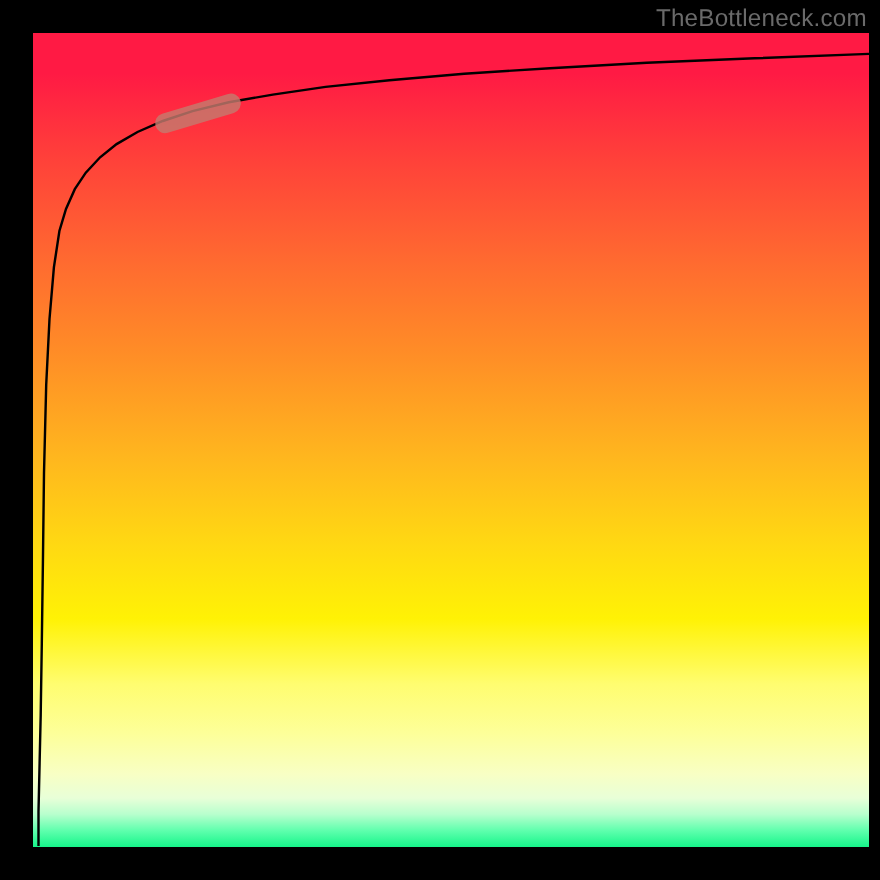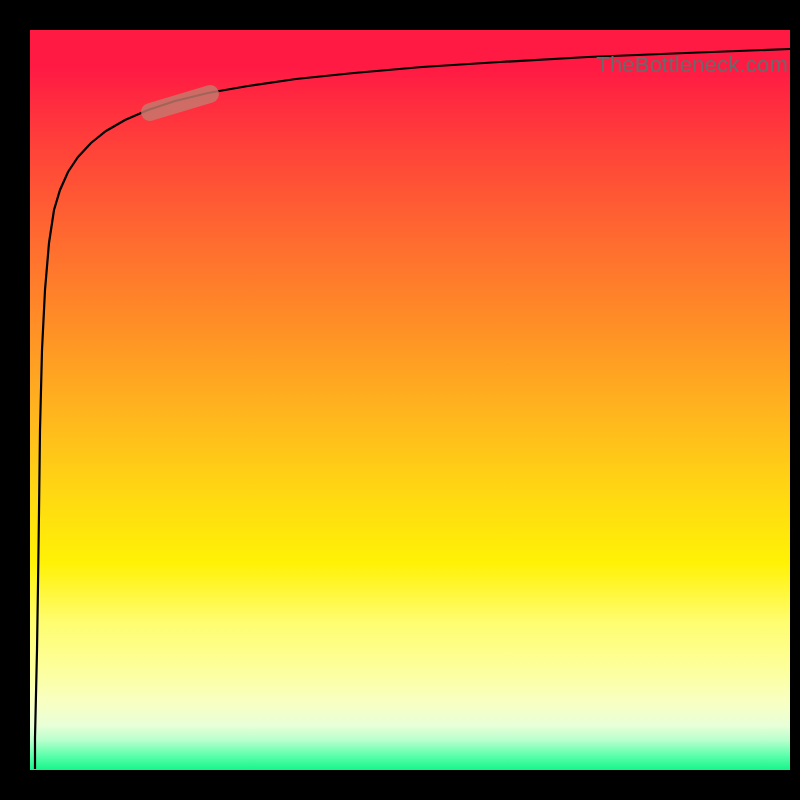--- a/index.html
+++ b/index.html
@@ -13,21 +13,20 @@
   }
   .watermark {
     position: absolute;
     top: 4px;
     right: 12px;
     font-size: 22px;
     color: #6a6a6a;
     z-index: 10;
     font-weight: 400;
     letter-spacing: 0.2px;
-    margin-top: 48px;
   }
   .plot-frame {
     position: absolute;
     left: 30px;
     top: 30px;
     width: 760px;
     height: 740px;
     overflow: hidden;
   }
   .gradient-bg {

